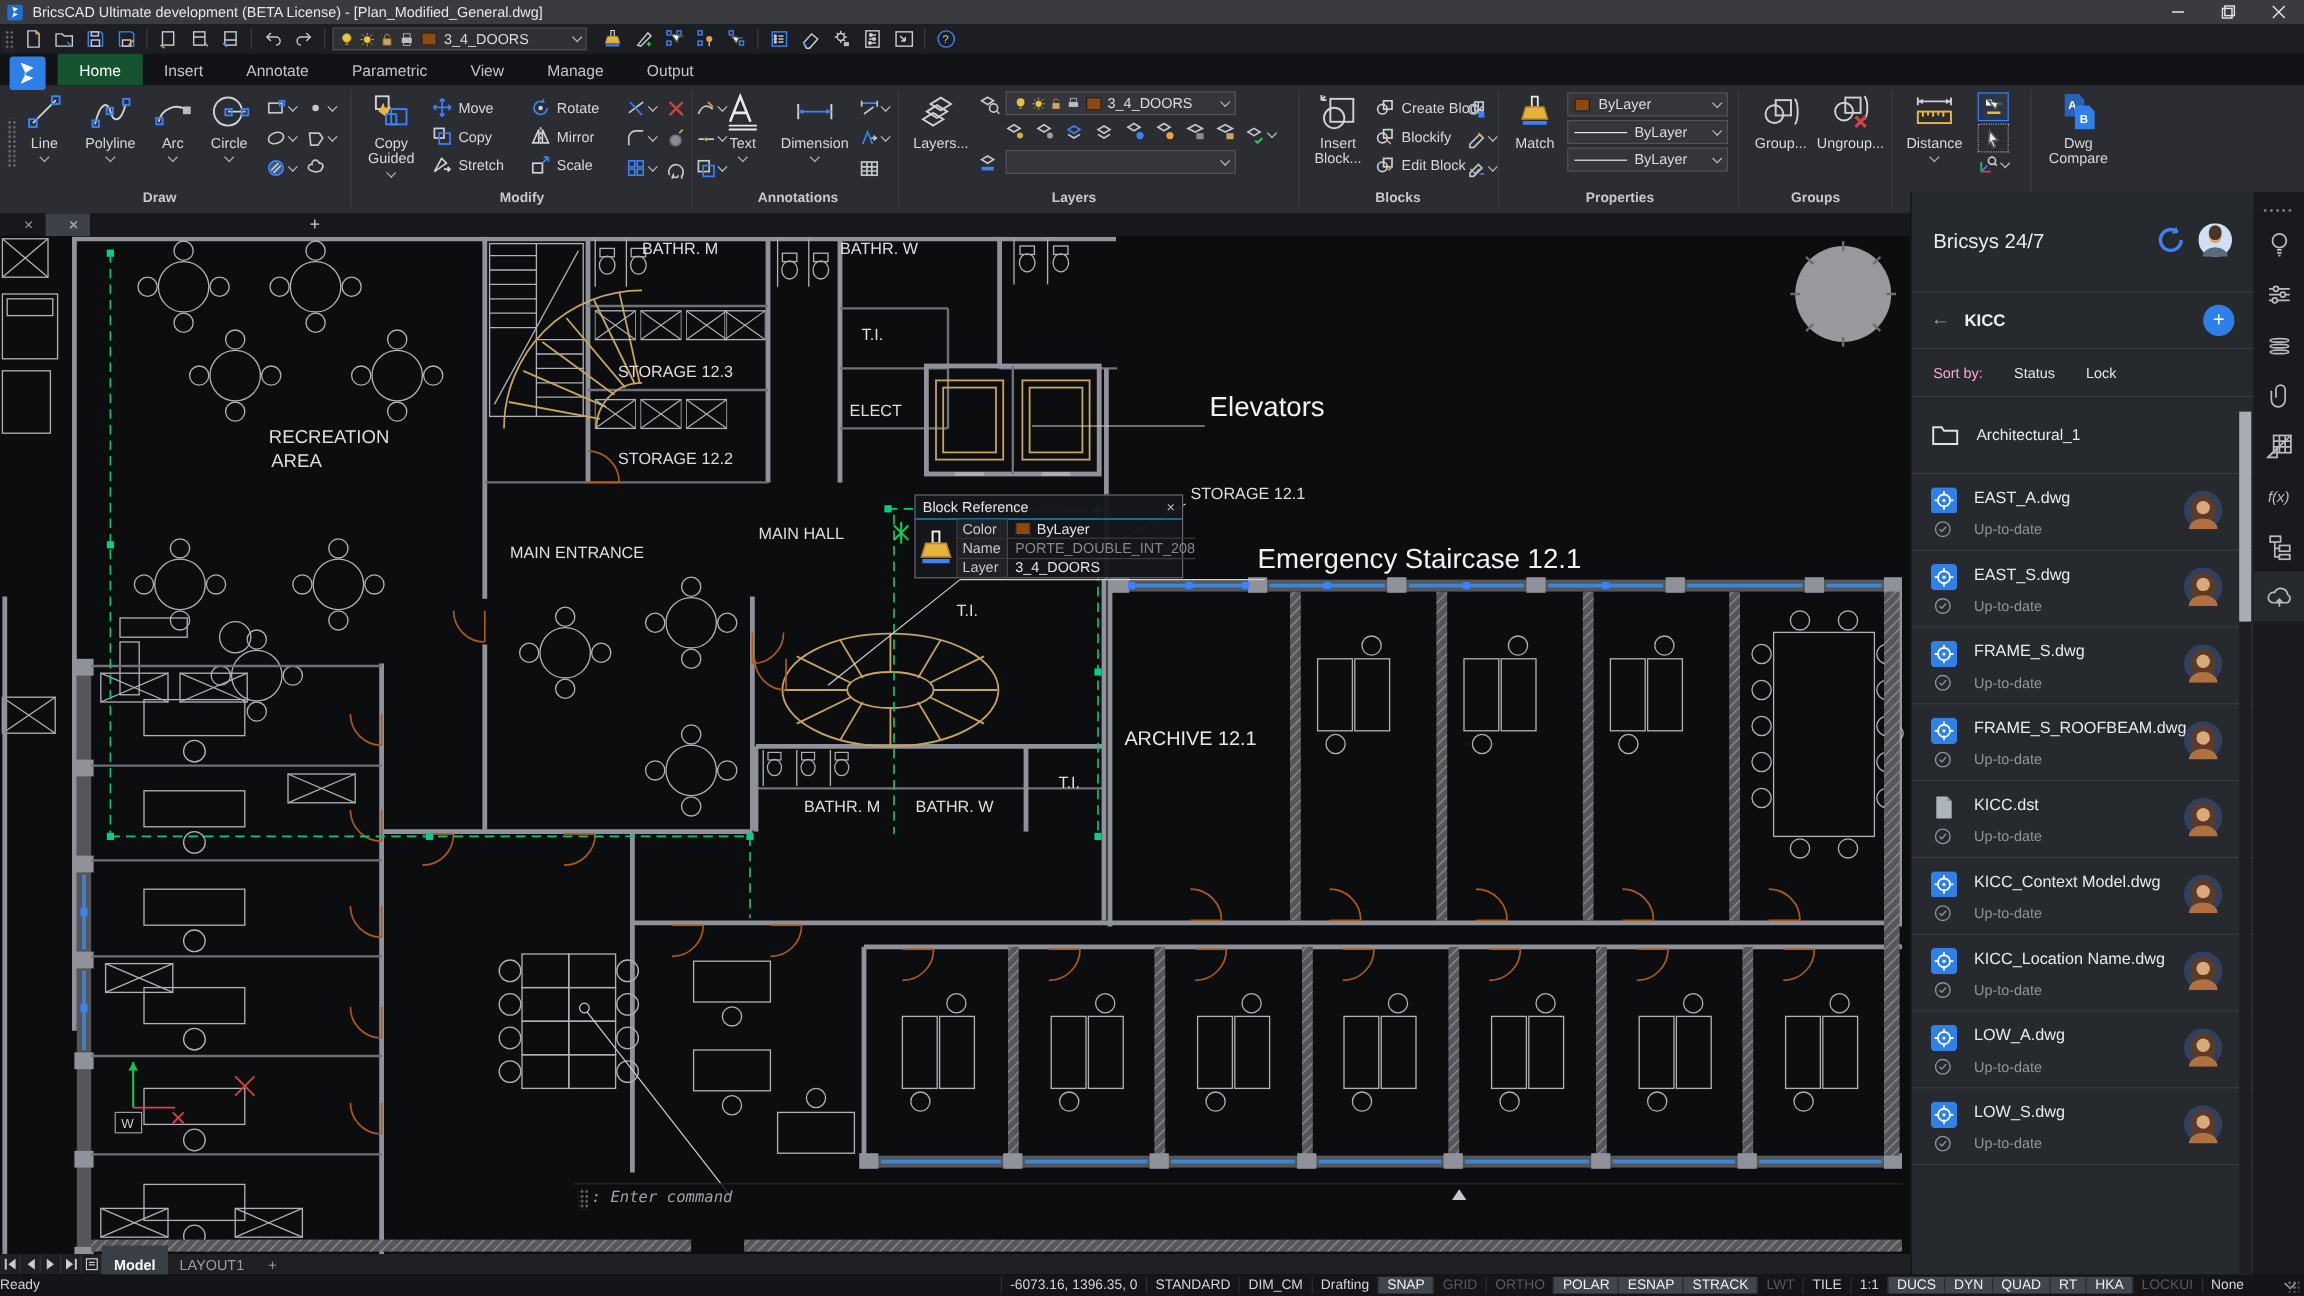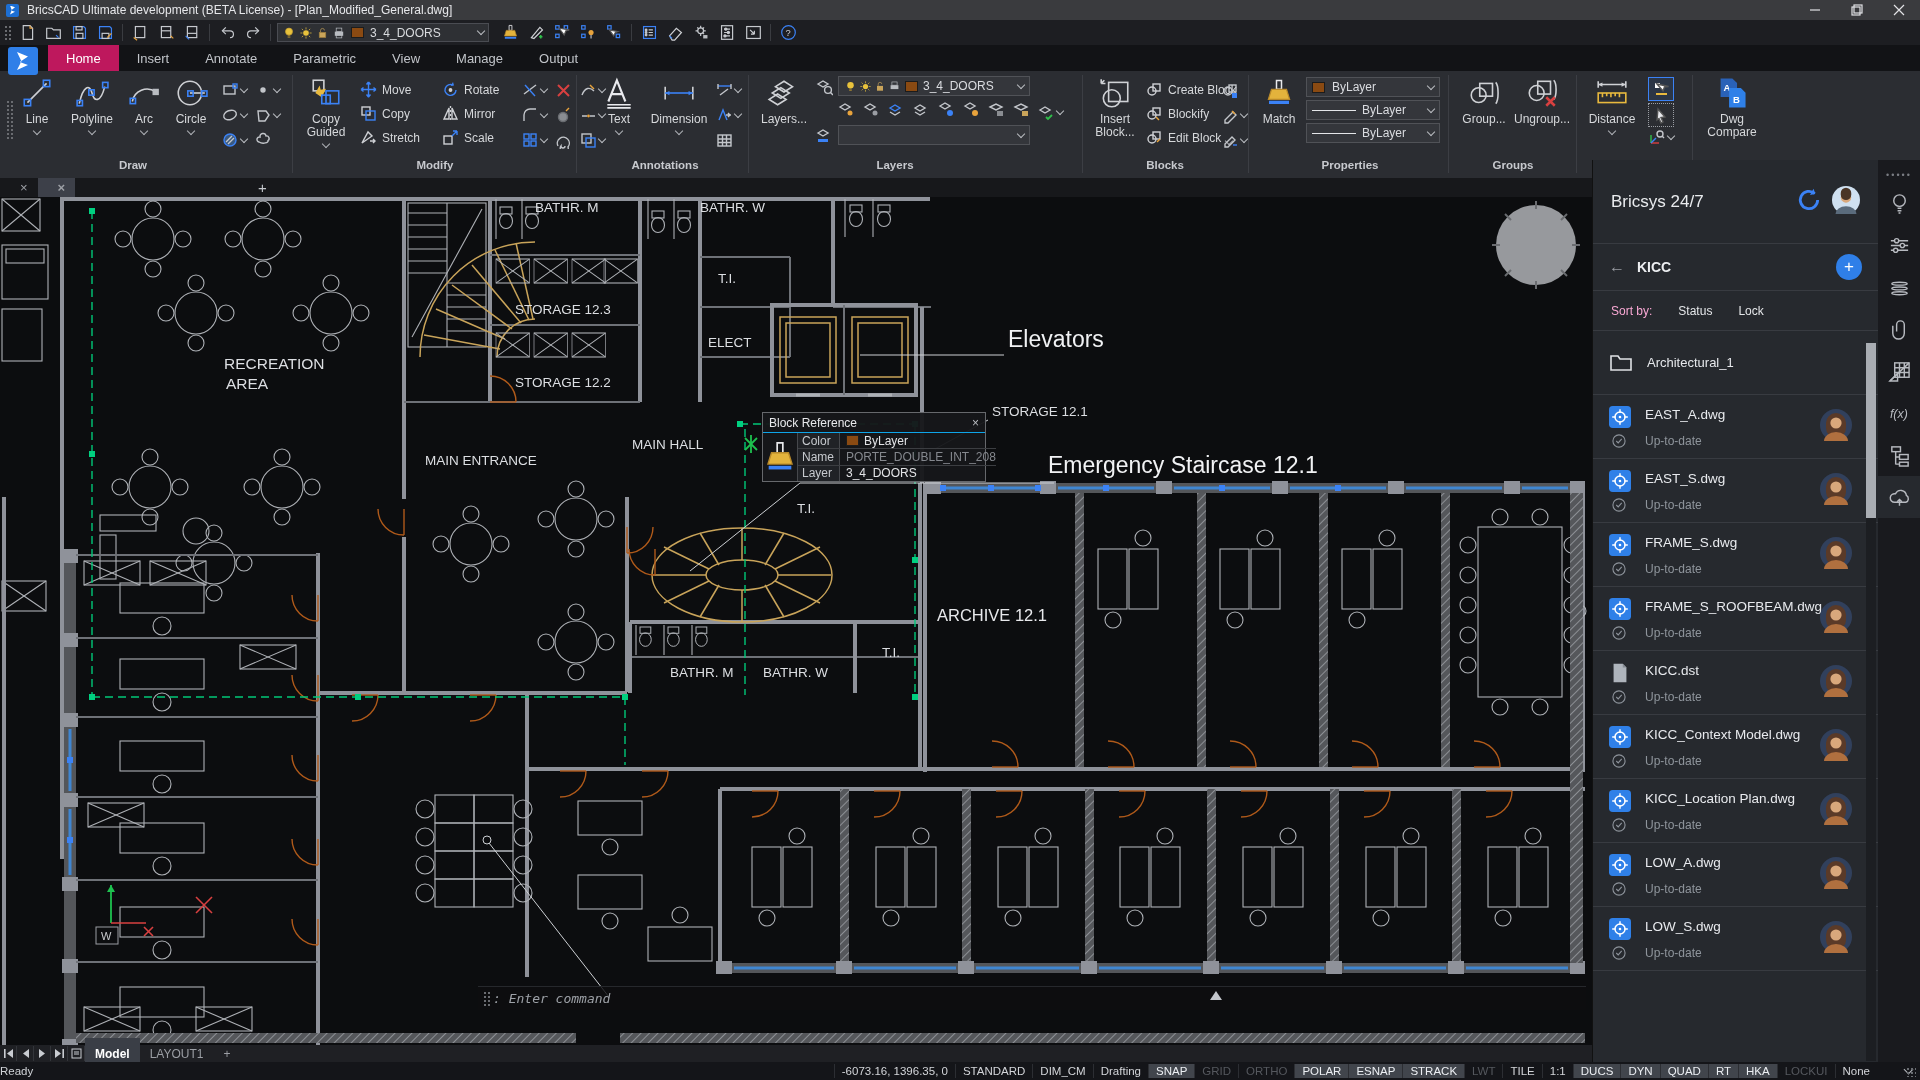--- a/index.html
+++ b/index.html
@@ -23,21 +23,21 @@
 .combo{display:flex;align-items:center;background:#2e3034;border:1px solid #4a4c52;height:19px;padding:0 4px;color:#d9dbde}
 #qat .laycombo{width:212px;margin-left:2px}
 .swatch{width:13px;height:11px;background:#8a4a12;border:1px solid #1c1c1c;flex:none}
 .chev{width:6px;height:6px;border-right:1.4px solid #b9bcc1;border-bottom:1.4px solid #b9bcc1;transform:rotate(45deg);margin-left:auto;margin-bottom:3px;flex:none}
 
 #ribbontabs{position:absolute;left:0;top:45px;width:1920px;height:26px;background:#121316}
 #apptile{position:absolute;left:8px;top:47px;width:30px;height:28px;background:#2f7fe8;border-radius:3px;z-index:3}
 #apptile:after{content:"";position:absolute;left:9px;top:5px;width:11px;height:18px;background:#fff;clip-path:polygon(0 0,100% 25%,25% 55%,100% 72%,0 100%,40% 52%)}
 #tablist{position:absolute;left:48px;top:45px;height:26px;display:flex}
 .rtab{padding:0 18px;height:26px;display:flex;align-items:center;color:#c2c5ca;font-size:13px}
-.rtab.active{background:#be185d;color:#fff}
+.rtab.active{background:#14532d;color:#fff}
 #ribbonbody{position:absolute;left:0;top:71px;width:1920px;height:107px;background:#2b2d32}
 .psep{position:absolute;top:4px;width:1px;height:98px;background:#3c3e44}
 .plabel{position:absolute;top:88px;height:16px;font-size:11.5px;font-weight:bold;color:#c7c9ce;text-align:center}
 .bigbtn{position:absolute;top:2px;height:84px;display:flex;flex-direction:column;align-items:center;color:#d6d8db;font-size:12px;text-align:center;line-height:13px}
 .bigbtn .ic{height:40px;display:flex;align-items:center;justify-content:center}
 .bigbtn svg{width:34px;height:34px;fill:none;stroke:#cfd1d5;stroke-width:1.5}
 .bcaret{width:6px;height:6px;border-right:1.4px solid #aeb1b6;border-bottom:1.4px solid #aeb1b6;transform:rotate(45deg);margin-top:2px}
 .row3{position:absolute;display:flex;flex-direction:column;justify-content:flex-start;gap:3px}
 .rowbtn{display:flex;align-items:center;gap:5px;height:21px;color:#d6d8db;font-size:12px;white-space:nowrap}
 .rowbtn svg{width:17px;height:17px;fill:none;stroke:#cfd1d5;stroke-width:1.4;flex:none}
@@ -1589,21 +1589,21 @@
         <svg class="av" viewBox="0 0 32 32">
           <use href="#avatarw"></use>
         </svg>
       </div>
 
       <div class="frow st-ok tp-dwg">
         <svg class="fic ic-dwg" viewBox="0 0 24 24">
           <use href="#dwgico"></use>
         </svg>
 
-        <span class="nm">KICC_Location Plan.dwg</span>
+        <span class="nm">KICC_Location Name.dwg</span>
         <svg class="sic ic-check" viewBox="0 0 20 20">
           <use href="#checkico"></use>
         </svg>
 
         <span class="st">Up-to-date</span>
         <svg class="av" viewBox="0 0 32 32">
           <use href="#avatarw"></use>
         </svg>
       </div>
 

